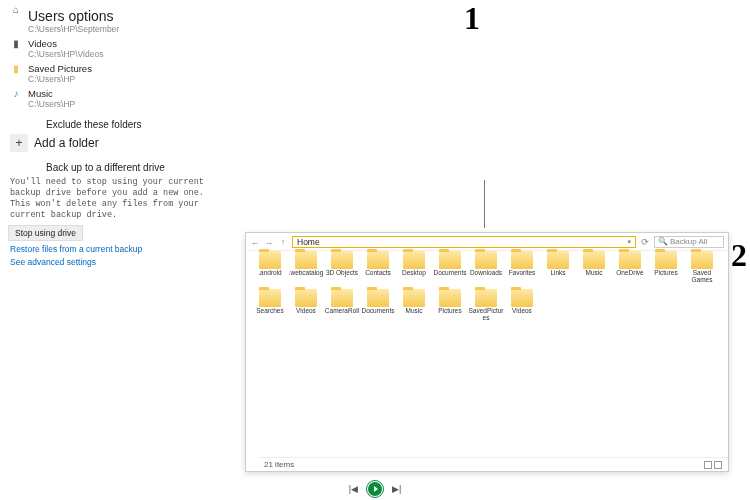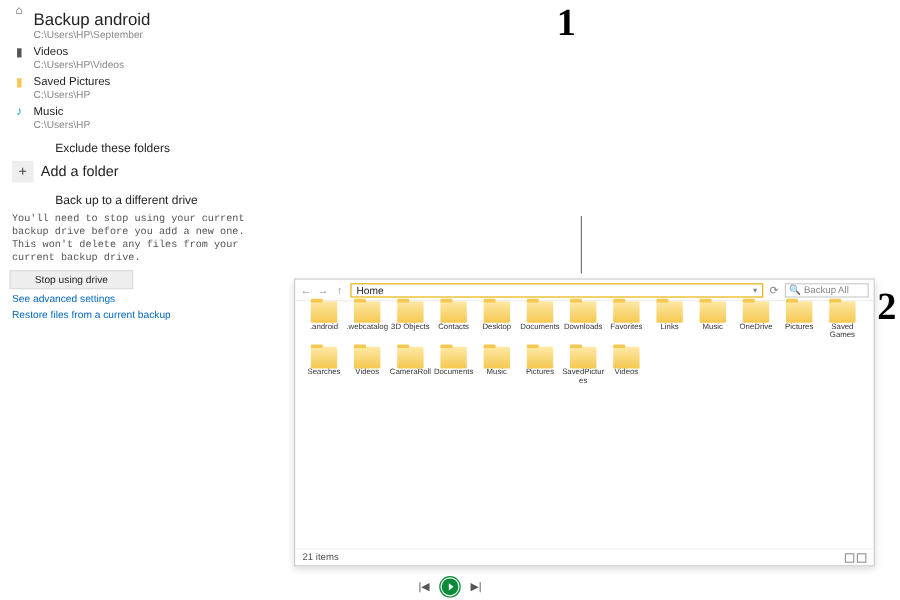--- a/index.html
+++ b/index.html
@@ -7,55 +7,55 @@
   .settings-panel { position: absolute; left: 8px; top: 0; width: 230px; }
   .settings-title { font-size: 14px; font-weight: 500; margin: 4px 0 0 14px; }
   .folder-row { display: flex; align-items: flex-start; gap: 6px; margin: 4px 0 0 2px; }
   .folder-row .ic { width: 12px; text-align: center; font-size: 10px; color: #555; }
   .folder-row .txt .nm { font-size: 9.5px; color: #222; }
   .folder-row .txt .pth { font-size: 8.5px; color: #888; }
   .section-h { font-size: 10px; font-weight: 500; margin: 10px 0 4px 2px; color: #222; padding-left: 36px; }
   .add-btn { display: flex; align-items: center; gap: 6px; margin: 2px 0 0 2px; }
   .add-btn .plus-box { width: 18px; height: 18px; background: #eee; display: flex; align-items: center; justify-content: center; font-size: 12px; color: #444; }
   .desc { font-size: 8.5px; color: #555; margin: 2px 18px 4px 2px; line-height: 1.3; font-family: Liberation Mono, monospace; }
-  .gray-btn { background: #eee; border: 1px solid #ddd; font-size: 8.5px; padding: 2px 20px; cursor: default; display: inline-block; }
+  .gray-btn { background: #eee; border: 1px solid #ddd; font-size: 8.5px; padding: 2px 6px; cursor: default; display: inline-block; }
   .link { color: #0067c0; font-size: 8.5px; display: block; margin: 3px 0 0 2px; }
   .big-marker { position: absolute; font-family: Georgia, 'Times New Roman', serif; font-size: 32px; font-weight: bold; color: #000; }
   .marker1 { left: 464px; top: 0; }
   .marker2 { left: 731px; top: 237px; }
   .divider-v { position: absolute; left: 484px; top: 180px; width: 1px; height: 48px; background: #777; }
   .explorer { position: absolute; left: 245px; top: 232px; width: 484px; height: 240px; border: 1px solid #ccc; background: #fff; box-shadow: 0 2px 6px rgba(0,0,0,0.15); }
   .exp-top { display: flex; align-items: center; gap: 4px; padding: 2px 4px; border-bottom: 1px solid #eee; height: 18px; }
   .nav-ar { width: 10px; text-align: center; color: #888; font-size: 9px; }
   .addr { flex: 1; border: 1px solid #eab308; height: 12px; font-size: 8.5px; padding: 0 4px; display: flex; align-items: center; justify-content: space-between; }
   .addr .dd { color: #888; font-size: 7px; }
   .srch { width: 70px; border: 1px solid #ccc; height: 12px; font-size: 8px; padding: 0 3px; color: #888; display: flex; align-items: center; gap: 2px; }
   .exp-info { font-size: 9px; padding: 6px 8px 4px; color: #333; }
   .icon-grid { padding: 0 6px; display: flex; flex-wrap: wrap; align-content: flex-start; }
   .ic-item { width: 36px; text-align: center; margin: 0 0 6px 0; }
   .ic-fold { width: 22px; height: 18px; margin: 0 auto 1px; background: linear-gradient(#ffe9a6,#f5c851); border-radius: 1px; position: relative; }
   .ic-fold:before { content: ""; position: absolute; top: -2px; left: 0; width: 10px; height: 3px; background: #f5c851; border-radius: 1px 1px 0 0; }
   .ic-lbl { font-size: 6.5px; color: #333; line-height: 1; word-break: break-word; }
-  .exp-status { position: absolute; bottom: 0; left: 0; right: 0; height: 14px; border-top: 1px solid #eee; font-size: 8px; color: #555; padding: 1px 6px; display: flex; justify-content: space-between; align-items: center; }
+  .exp-status { position: absolute; bottom: 0; left: 12px; right: 0; height: 14px; border-top: 1px solid #eee; font-size: 8px; color: #555; padding: 1px 6px; display: flex; justify-content: space-between; align-items: center; }
   .view-ic { display: flex; gap: 2px; }
   .view-ic span { width: 8px; height: 8px; border: 1px solid #999; }
   .nav-ctrl { position: absolute; left: 0; right: 0; bottom: 4px; display: flex; justify-content: center; gap: 10px; align-items: center; }
   .nav-ctrl .pn { font-size: 9px; color: #555; }
   .nav-ctrl .play { width: 14px; height: 14px; border-radius: 50%; background: #0b8a3a; display: flex; align-items: center; justify-content: center; position: relative; }
   .nav-ctrl .play:after { content: ""; position: absolute; inset: -2px; border: 1.5px solid #0b8a3a; border-radius: 50%; }
   .nav-ctrl .play .tri { width: 0; height: 0; border-left: 4px solid #fff; border-top: 3px solid transparent; border-bottom: 3px solid transparent; margin-left: 1px; }
 </style>
 </head>
 <body>
 
 <div class="settings-panel">
   <div class="folder-row">
     <span class="ic">⌂</span>
     <div class="txt">
-      <div class="settings-title" style="margin-left:0">Backup android</div>
+      <div class="settings-title" style="margin-left:0">Users options</div>
       <div class="pth">C:\Users\HP\September</div>
     </div>
   </div>
   <div class="folder-row">
     <span class="ic">▮</span>
     <div class="txt">
       <div class="nm">Videos</div>
       <div class="pth">C:\Users\HP\Videos</div>
     </div>
   </div>
@@ -77,22 +77,22 @@
   <div class="section-h">Exclude these folders</div>
   <div class="add-btn">
     <div class="plus-box">+</div>
     <span style="font-size:12px">Add a folder</span>
   </div>
 
   <div class="section-h">Back up to a different drive</div>
   <div class="desc">You'll need to stop using your current backup drive before you add a new one. This won't delete any files from your current backup drive.</div>
   <div class="gray-btn">Stop using drive</div>
 
+  <a class="link">Restore files from a current backup</a>
   <a class="link">See advanced settings</a>
-  <a class="link">Restore files from a current backup</a>
 </div>
 
 <div class="big-marker marker1">1</div>
 <div class="big-marker marker2">2</div>
 <div class="divider-v"></div>
 
 <div class="explorer">
   <div class="exp-top">
     <span class="nav-ar">←</span>
     <span class="nav-ar">→</span>

